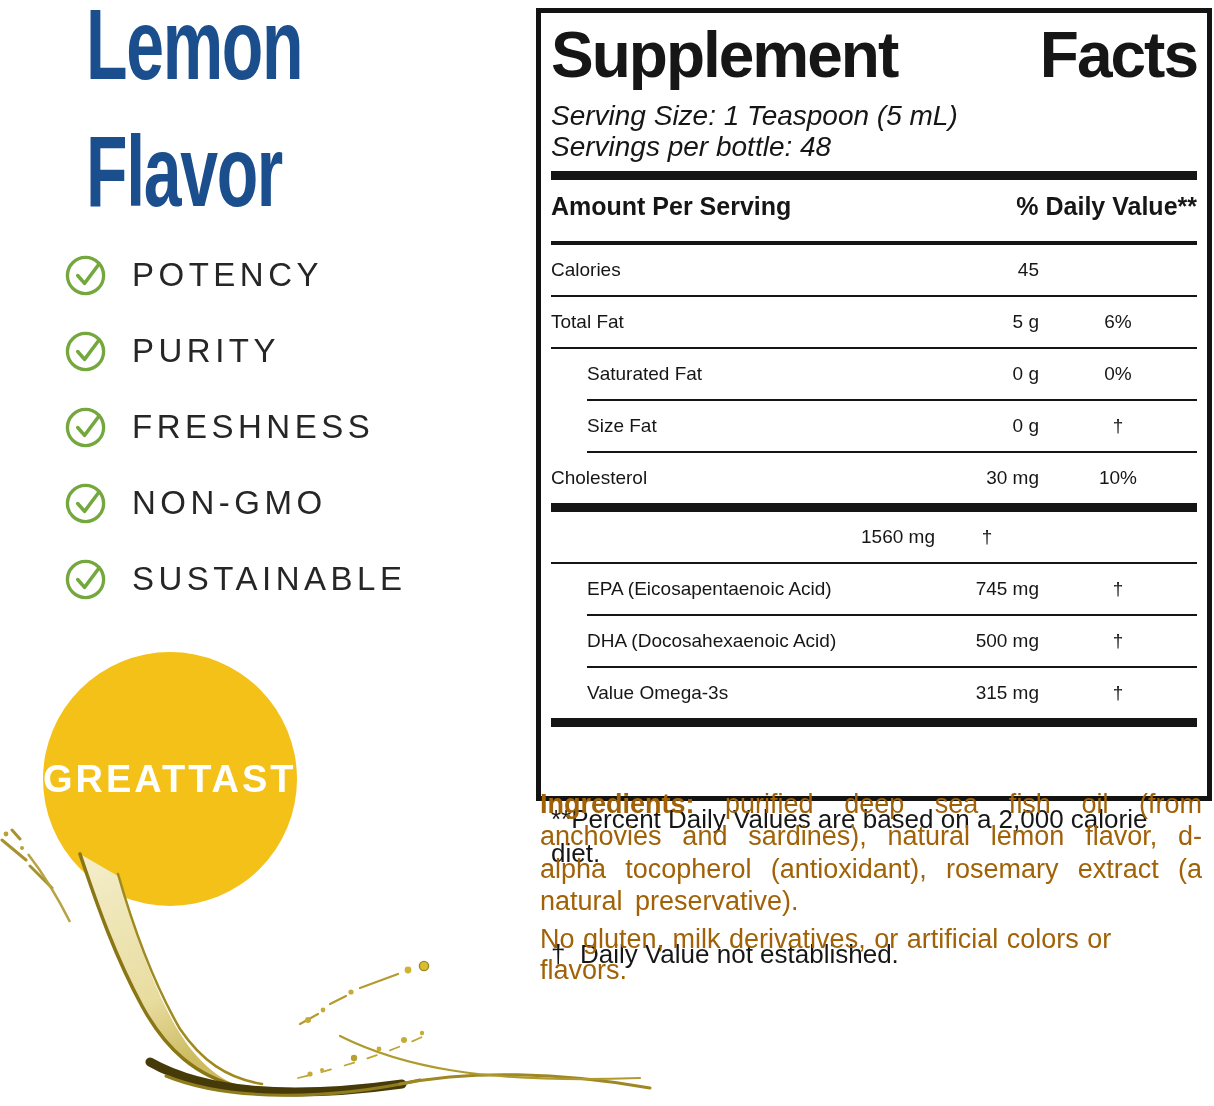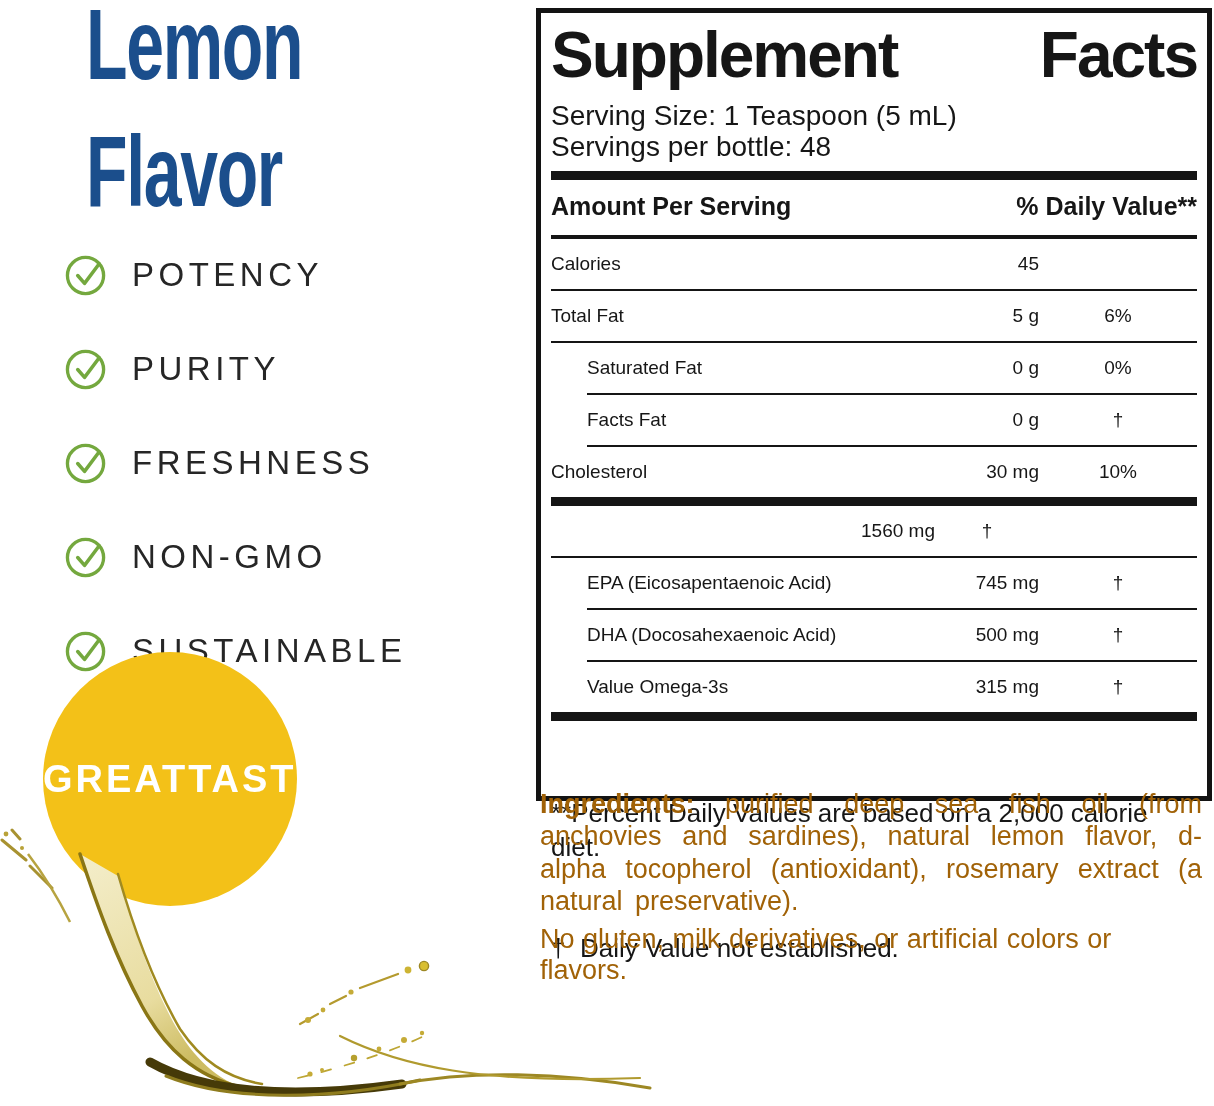--- a/index.html
+++ b/index.html
@@ -6,43 +6,43 @@
   #canvas{position:relative;width:1214px;height:1106px;background:#ffffff;overflow:hidden;
           font-family:"Liberation Sans",sans-serif;color:#161616;}
 
   
   .flavor-word{position:absolute;left:86px;color:var(--blue,#1b4e8c);font-weight:bold;
                font-size:100px;line-height:1;letter-spacing:-2px;
                transform:scaleX(0.68);transform-origin:left top;}
   #flavor-line1{top:-6px;}
   #flavor-line2{top:121px;}
 
-  #feature-list{position:absolute;left:64px;top:237px;display:flex;flex-direction:column;gap:18px;}
+  #feature-list{position:absolute;left:64px;top:237px;display:flex;flex-direction:column;}
   .feature{height:76px;display:flex;align-items:center;gap:23px;}
   .feature .check-ic{width:45px;height:45px;flex:0 0 auto;}
   .feature .flabel{font-size:33px;letter-spacing:4.5px;color:#262626;}
 
   #taste-badge{position:absolute;left:43px;top:652px;width:254px;height:254px;border-radius:50%;
                background:var(--yellow,#f3c118);display:flex;flex-direction:row;
                align-items:center;justify-content:space-between;color:#fff;font-weight:bold;
                font-size:38px;letter-spacing:3px;line-height:1.48;text-align:center;}
 
   #splash{position:absolute;left:0;top:826px;width:660px;height:280px;}
 
   
   #facts-panel{position:absolute;left:536px;top:8px;width:676px;height:793px;
                box-sizing:border-box;border:5px solid #131313;background:#fff;padding:0 10px;}
   .sf-title{display:flex;justify-content:space-between;align-items:baseline;
             font-weight:bold;font-size:64px;letter-spacing:-2px;line-height:1.04;margin-top:9px;}
-  .sf-serving{font-size:28px;line-height:1.14;margin-top:11px;}
+  .sf-serving{font-size:28px;line-height:1.14;margin-top:11px;font-style:italic;}
   .bar9{height:9px;background:#151515;}
   .bar4{height:4px;background:#151515;}
   .mt8{margin-top:8px;}
   .sf-colhead{display:flex;justify-content:space-between;font-weight:bold;
-              font-size:25px;padding:12px 0 14px;gap:33px;}
+              font-size:25px;padding:12px 0 20px;gap:33px;}
   .row{display:grid;grid-template-columns:1fr 104px 158px;min-height:50px;
        align-items:center;font-size:19px;}
   .row .lbl{white-space:nowrap;}
   .row.indent .lbl{padding-left:36px;}
   .row .amt{text-align:right;}
   .row .dv{text-align:center;}
   .hr{height:2px;background:#151515;}
   .hr.indent{margin-left:36px;}
   .sf-foot{font-size:26px;line-height:1.3;padding-top:8px;white-space:pre-wrap;}
 
@@ -173,21 +173,21 @@
           <span class="dv">6%</span>
         </div>
         <div class="hr"></div>
         <div class="row indent">
           <span class="lbl">Saturated Fat</span>
           <span class="amt">0 g</span>
           <span class="dv">0%</span>
         </div>
         <div class="hr indent"></div>
         <div class="row indent">
-          <span class="lbl">Facts Fat</span>
+          <span class="lbl">Size Fat</span>
           <span class="amt">0 g</span>
           <span class="dv">†</span>
         </div>
         <div class="hr indent"></div>
         <div class="row">
           <span class="lbl">Cholesterol</span>
           <span class="amt">30 mg</span>
           <span class="dv">10%</span>
         </div>
         <div class="bar9"></div>

